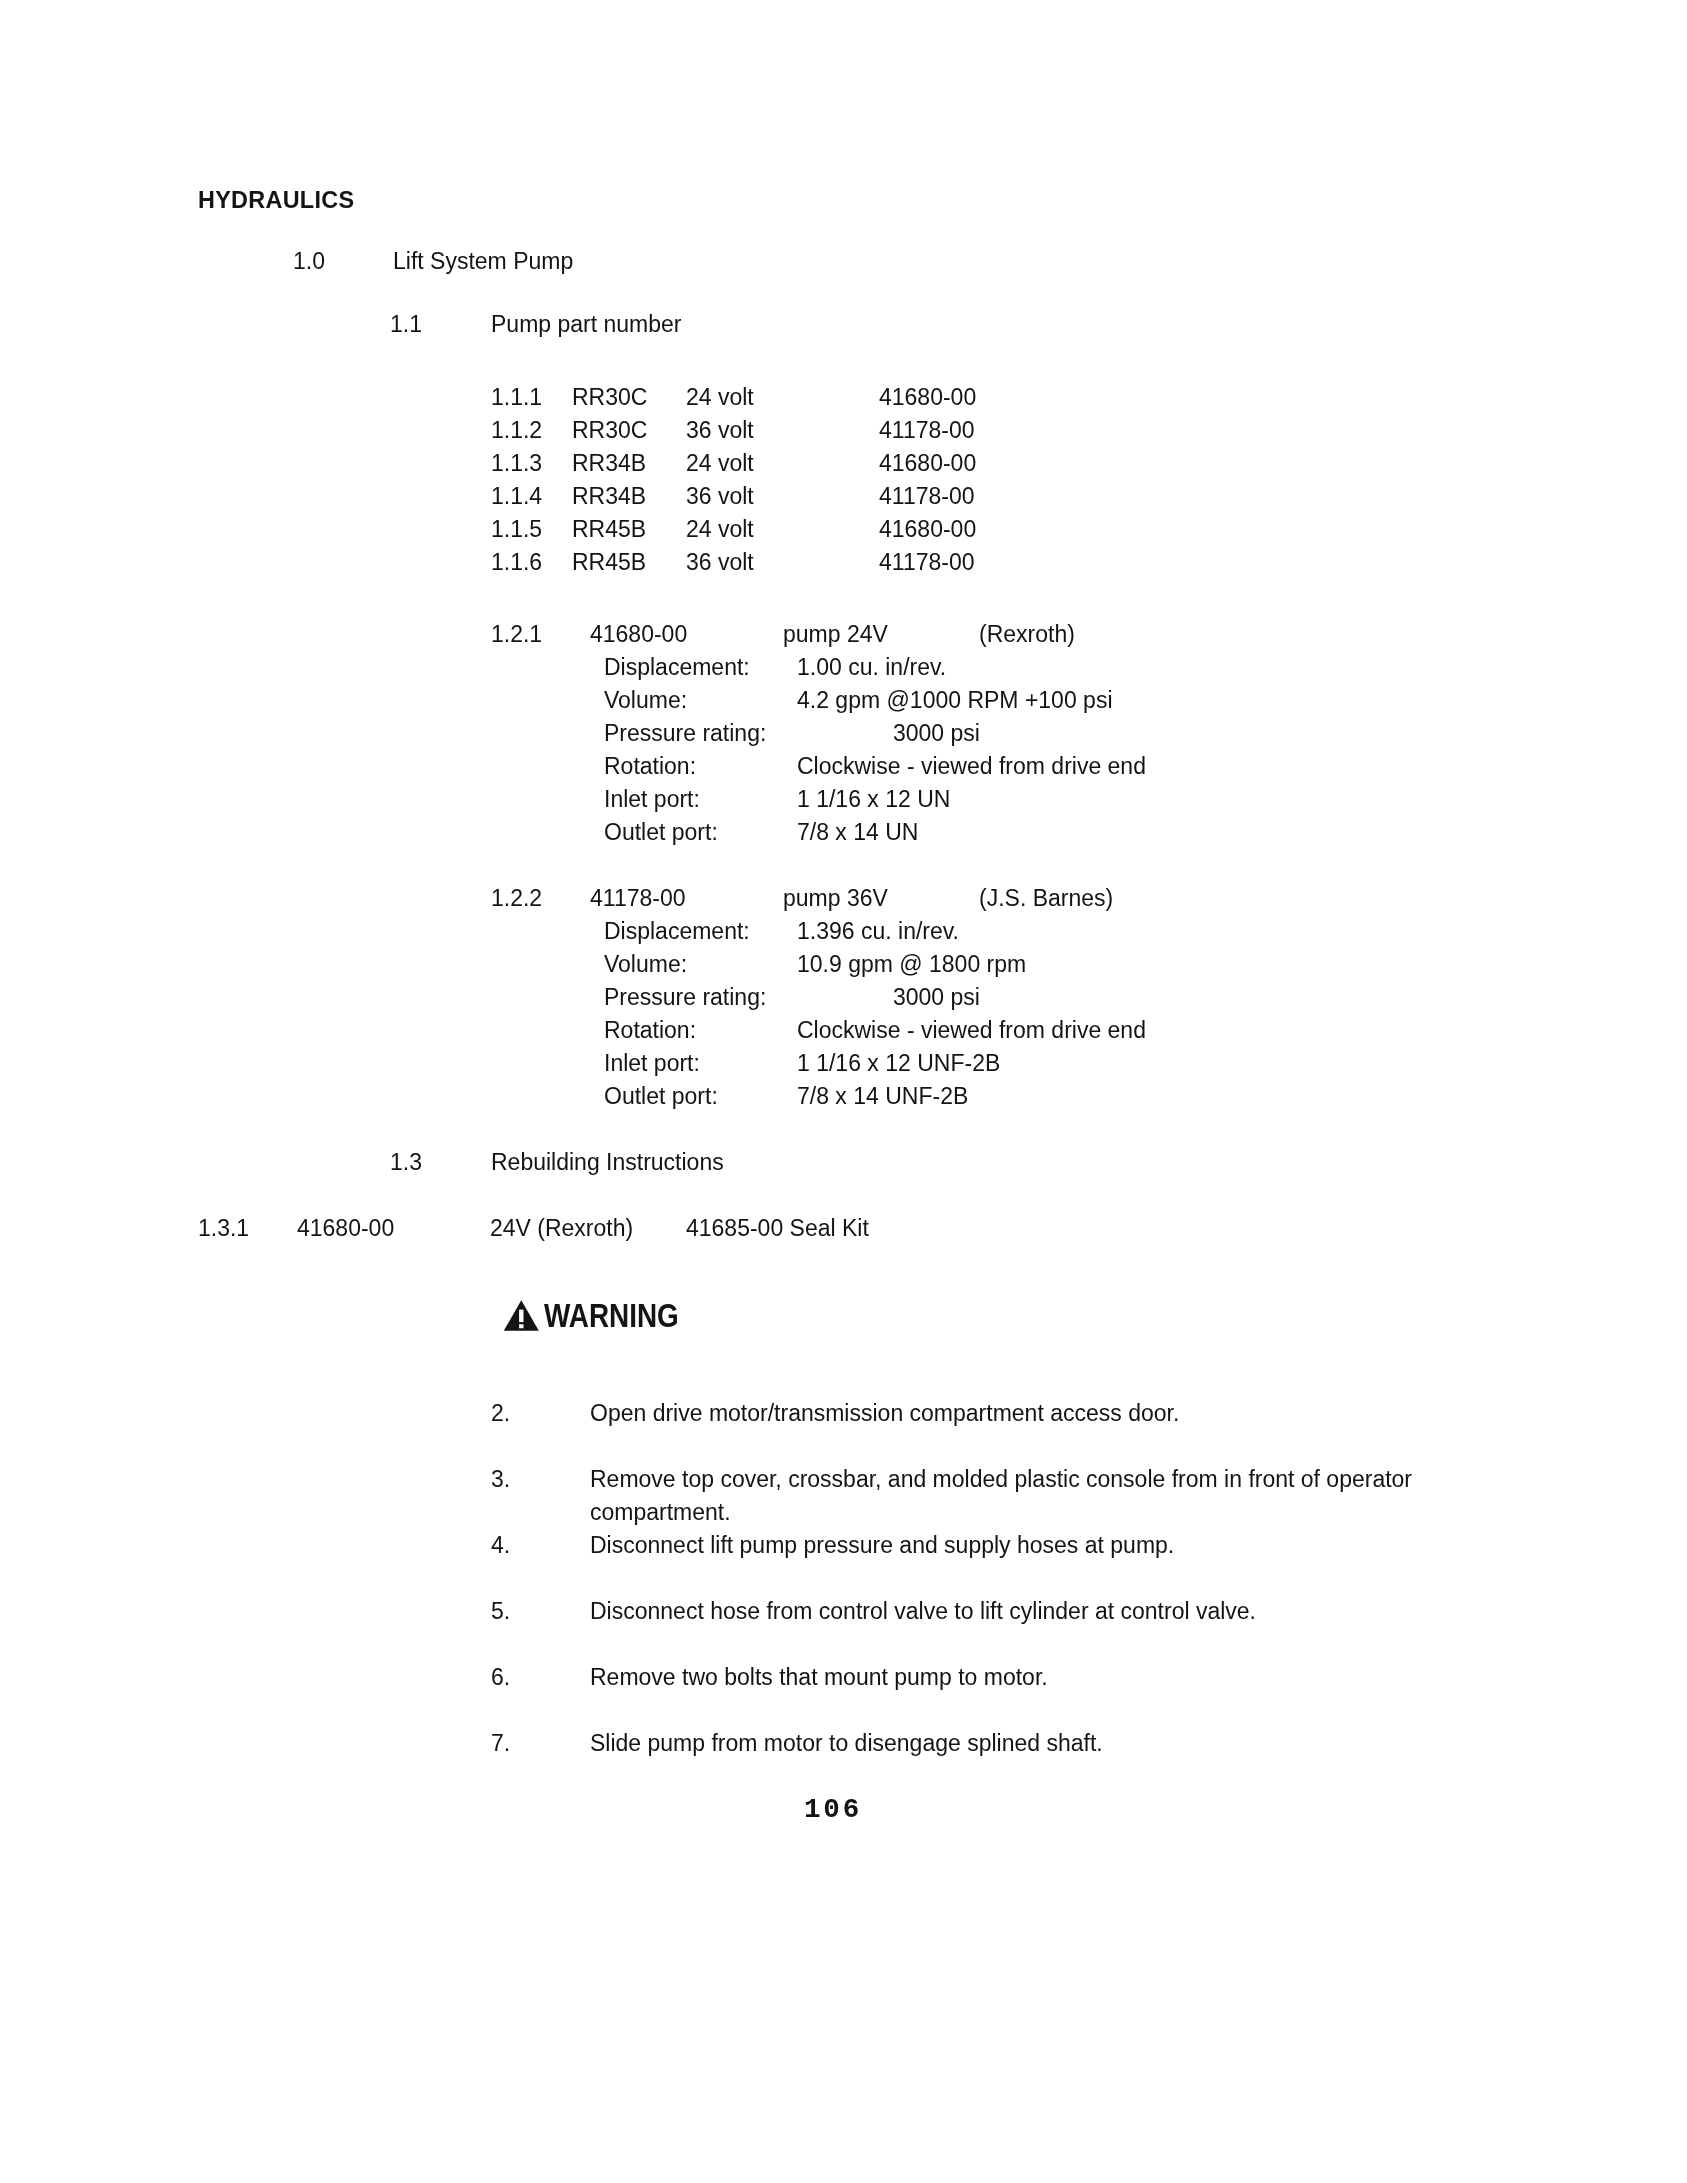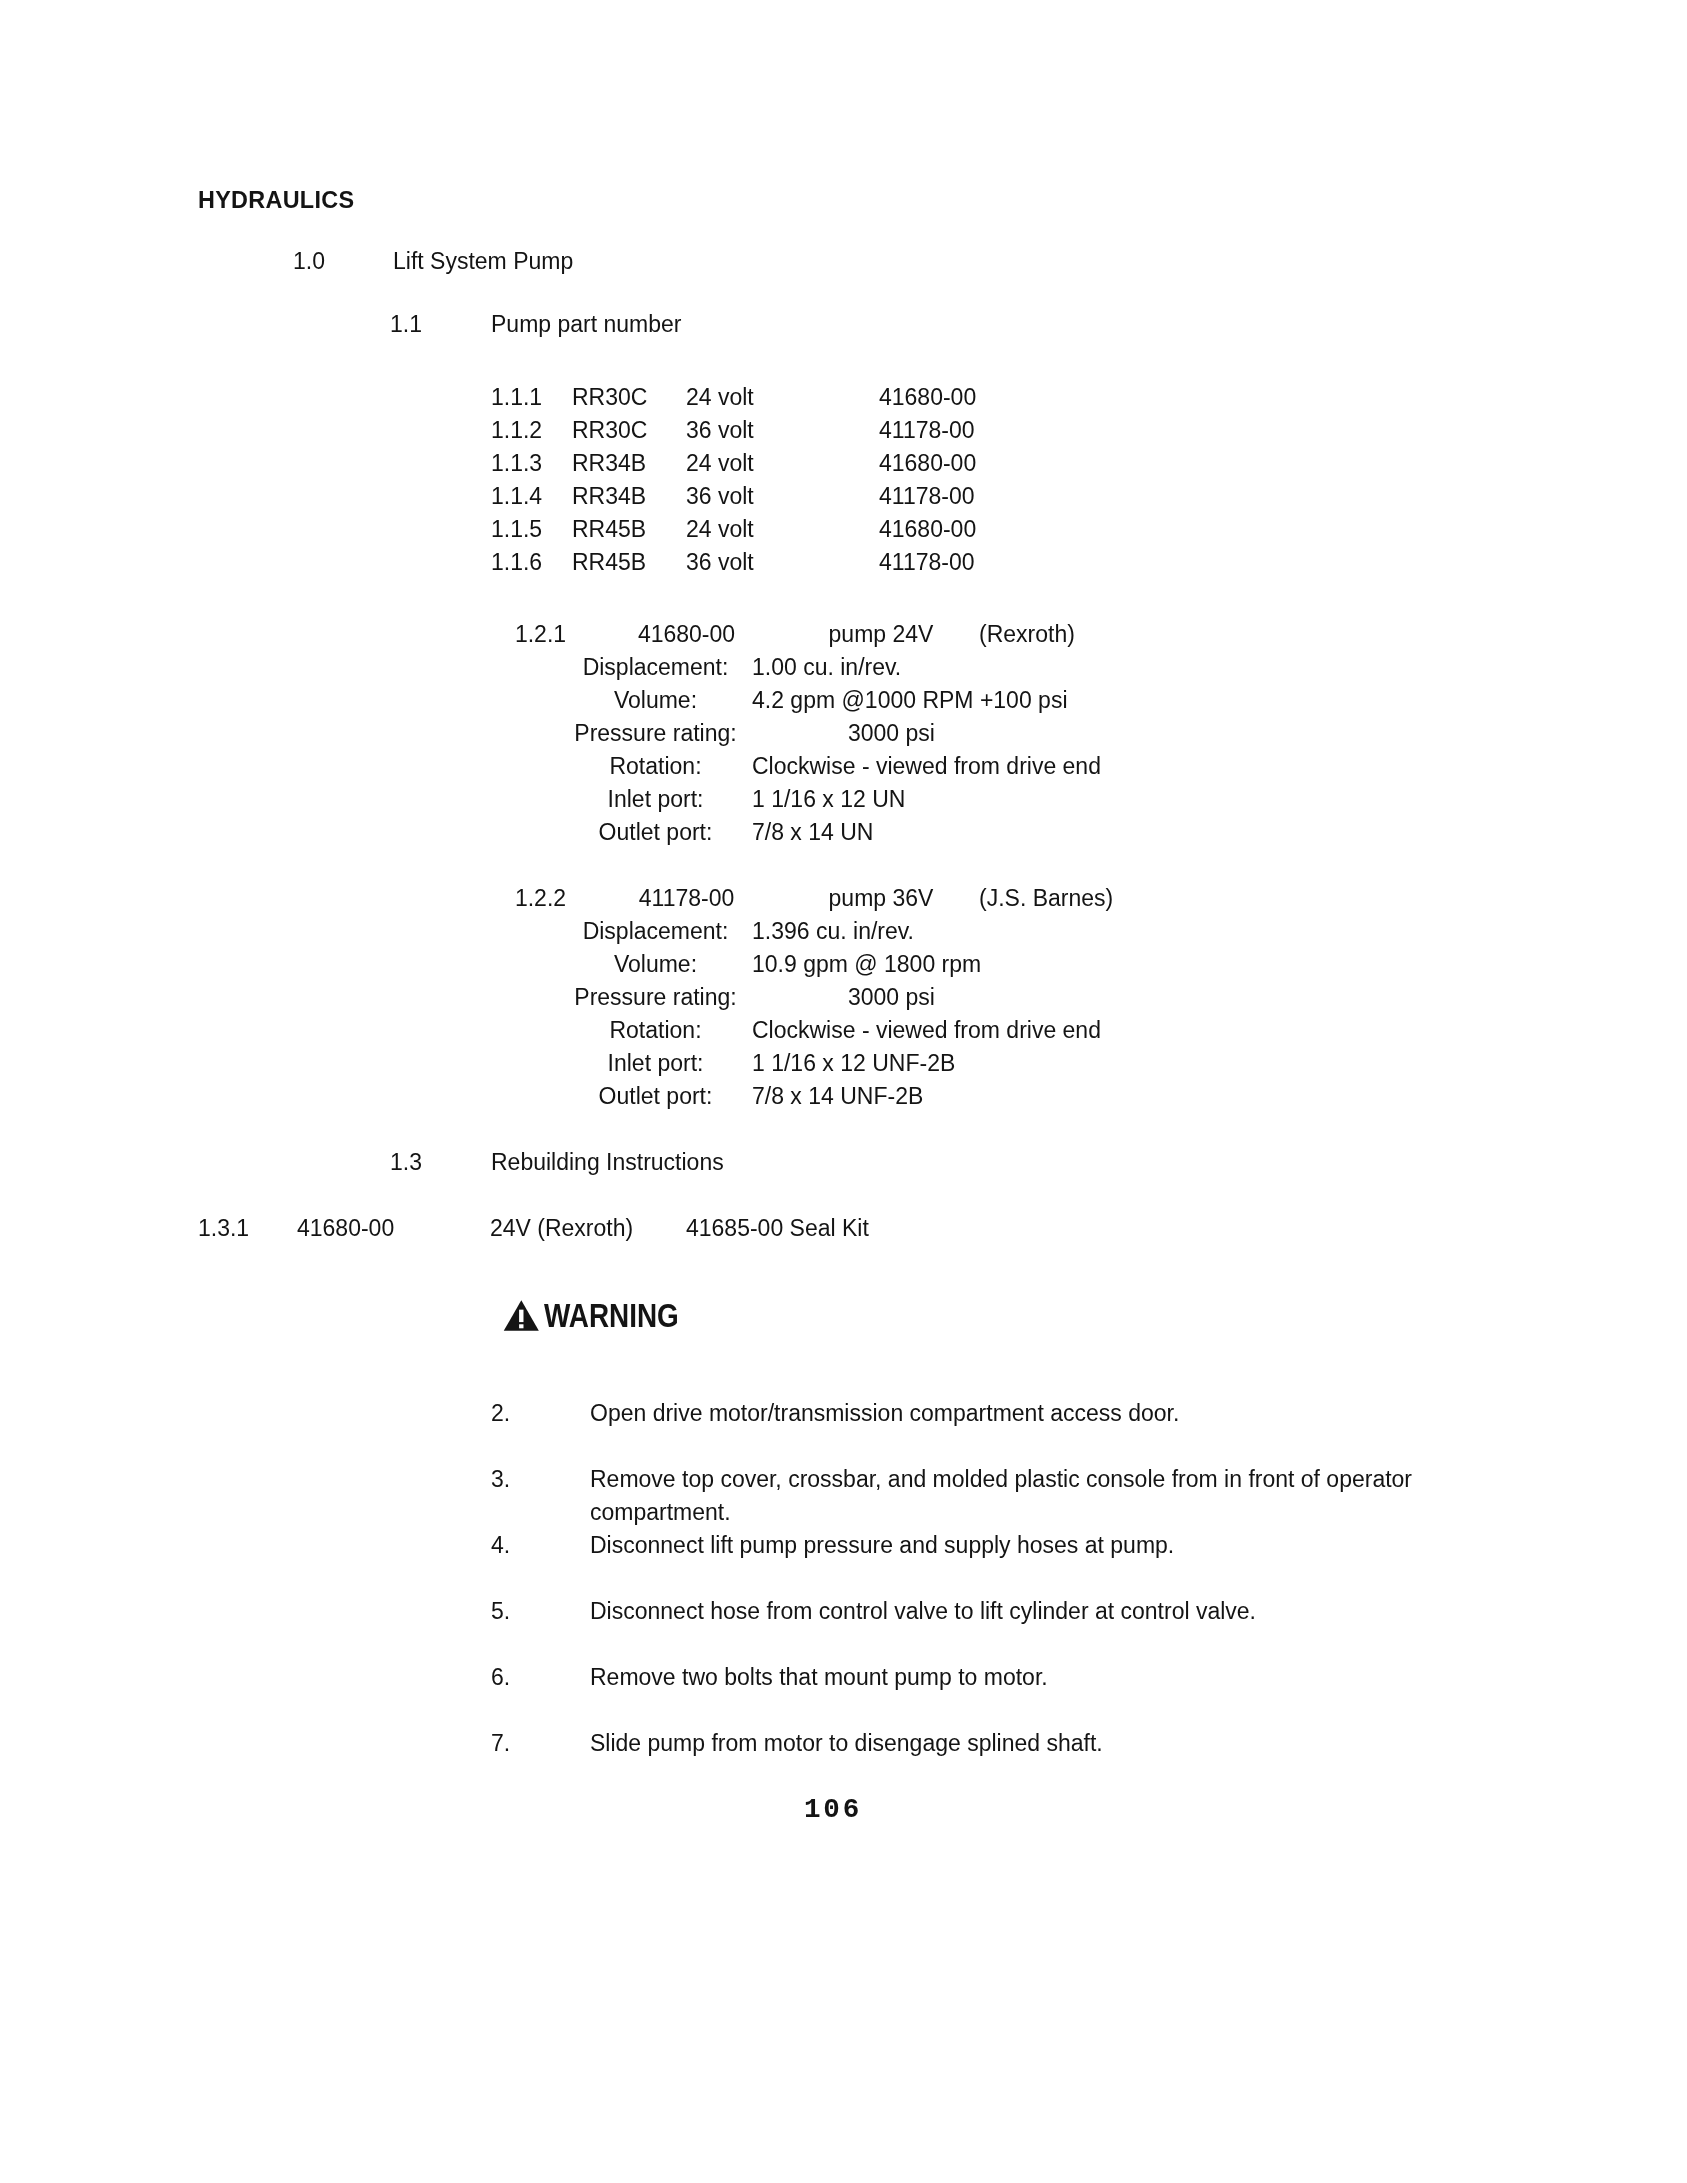--- a/index.html
+++ b/index.html
@@ -23,26 +23,26 @@
   .num-b { display:inline-block; width:101px; }
 
   
   .parts-block { margin-left:293px; margin-top:40px; }
   .part-row { display:flex; line-height:33px; }
   .pcol1 { width:81px; }
   .pcol2 { width:114px; }
   .pcol3 { width:193px; }
 
   
-  .spec-block { margin-left:293px;text-align:center; }
+  .spec-block { margin-left:293px; }
   .spec-head { display:flex; line-height:33px; }
   .scol1 { width:99px; }
   .scol2 { width:193px; }
   .scol3 { width:196px; }
-  .spec-row { display:flex; margin-left:68px; line-height:33px; }
+  .spec-row { display:flex; margin-left:113px; line-height:33px; }
   .slabel { width:193px; }
   .sval-indent { padding-left:96px; }
 
   
   .kit-row { display:flex; line-height:33px; }
 
   
   .removal { margin-left:293px; font-weight:400; }
   .warning-block { margin-left:305px; display:flex; align-items:flex-start; margin-top:36px;flex-direction:column; }
   .warning-sign { width:205px; display:flex; align-items:center; padding-top:15px; }

